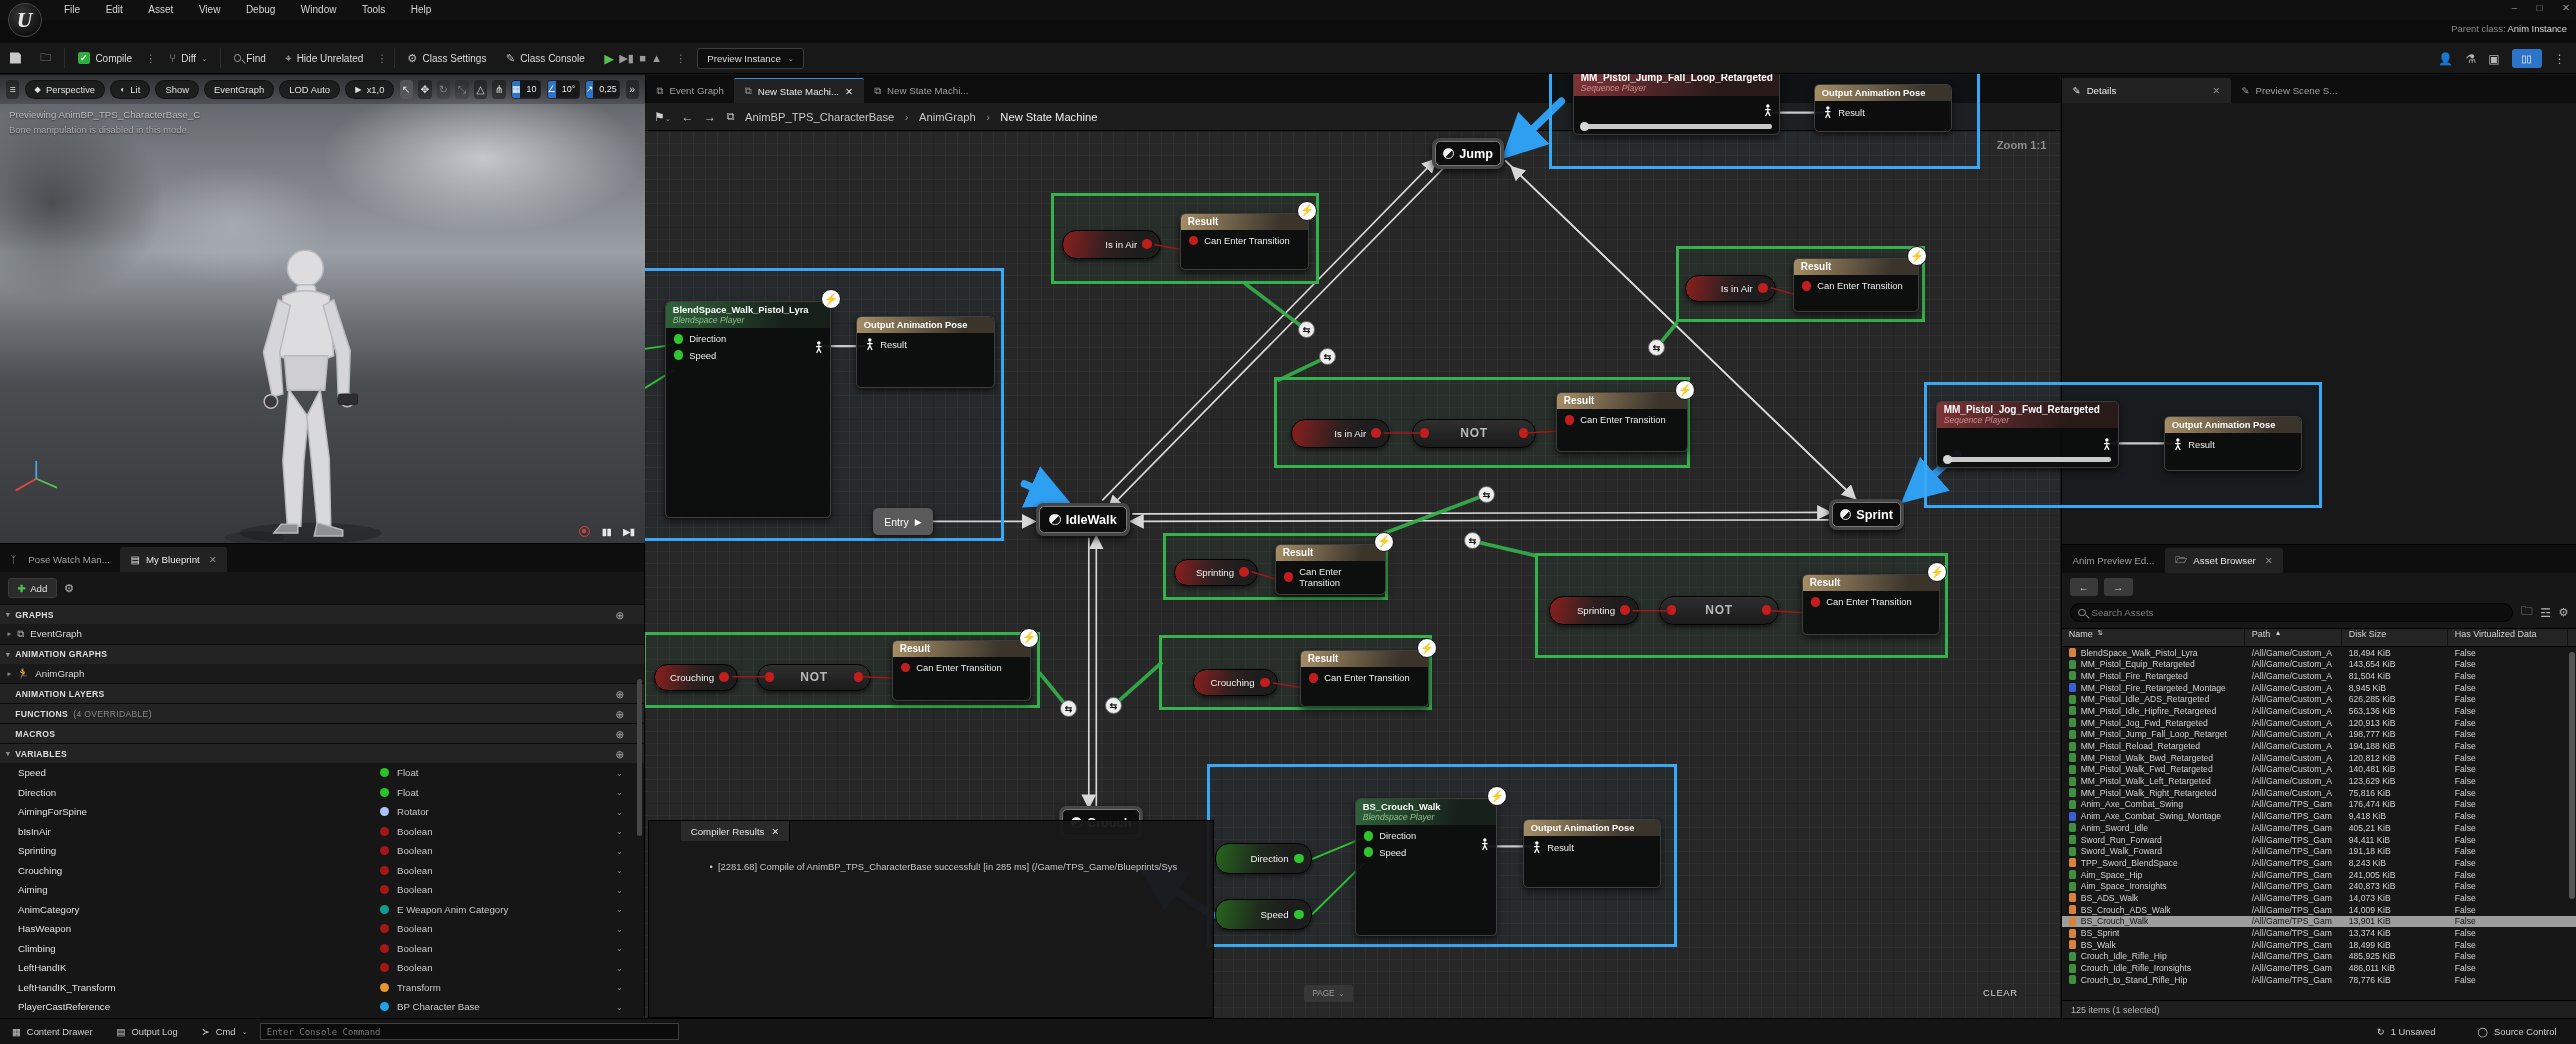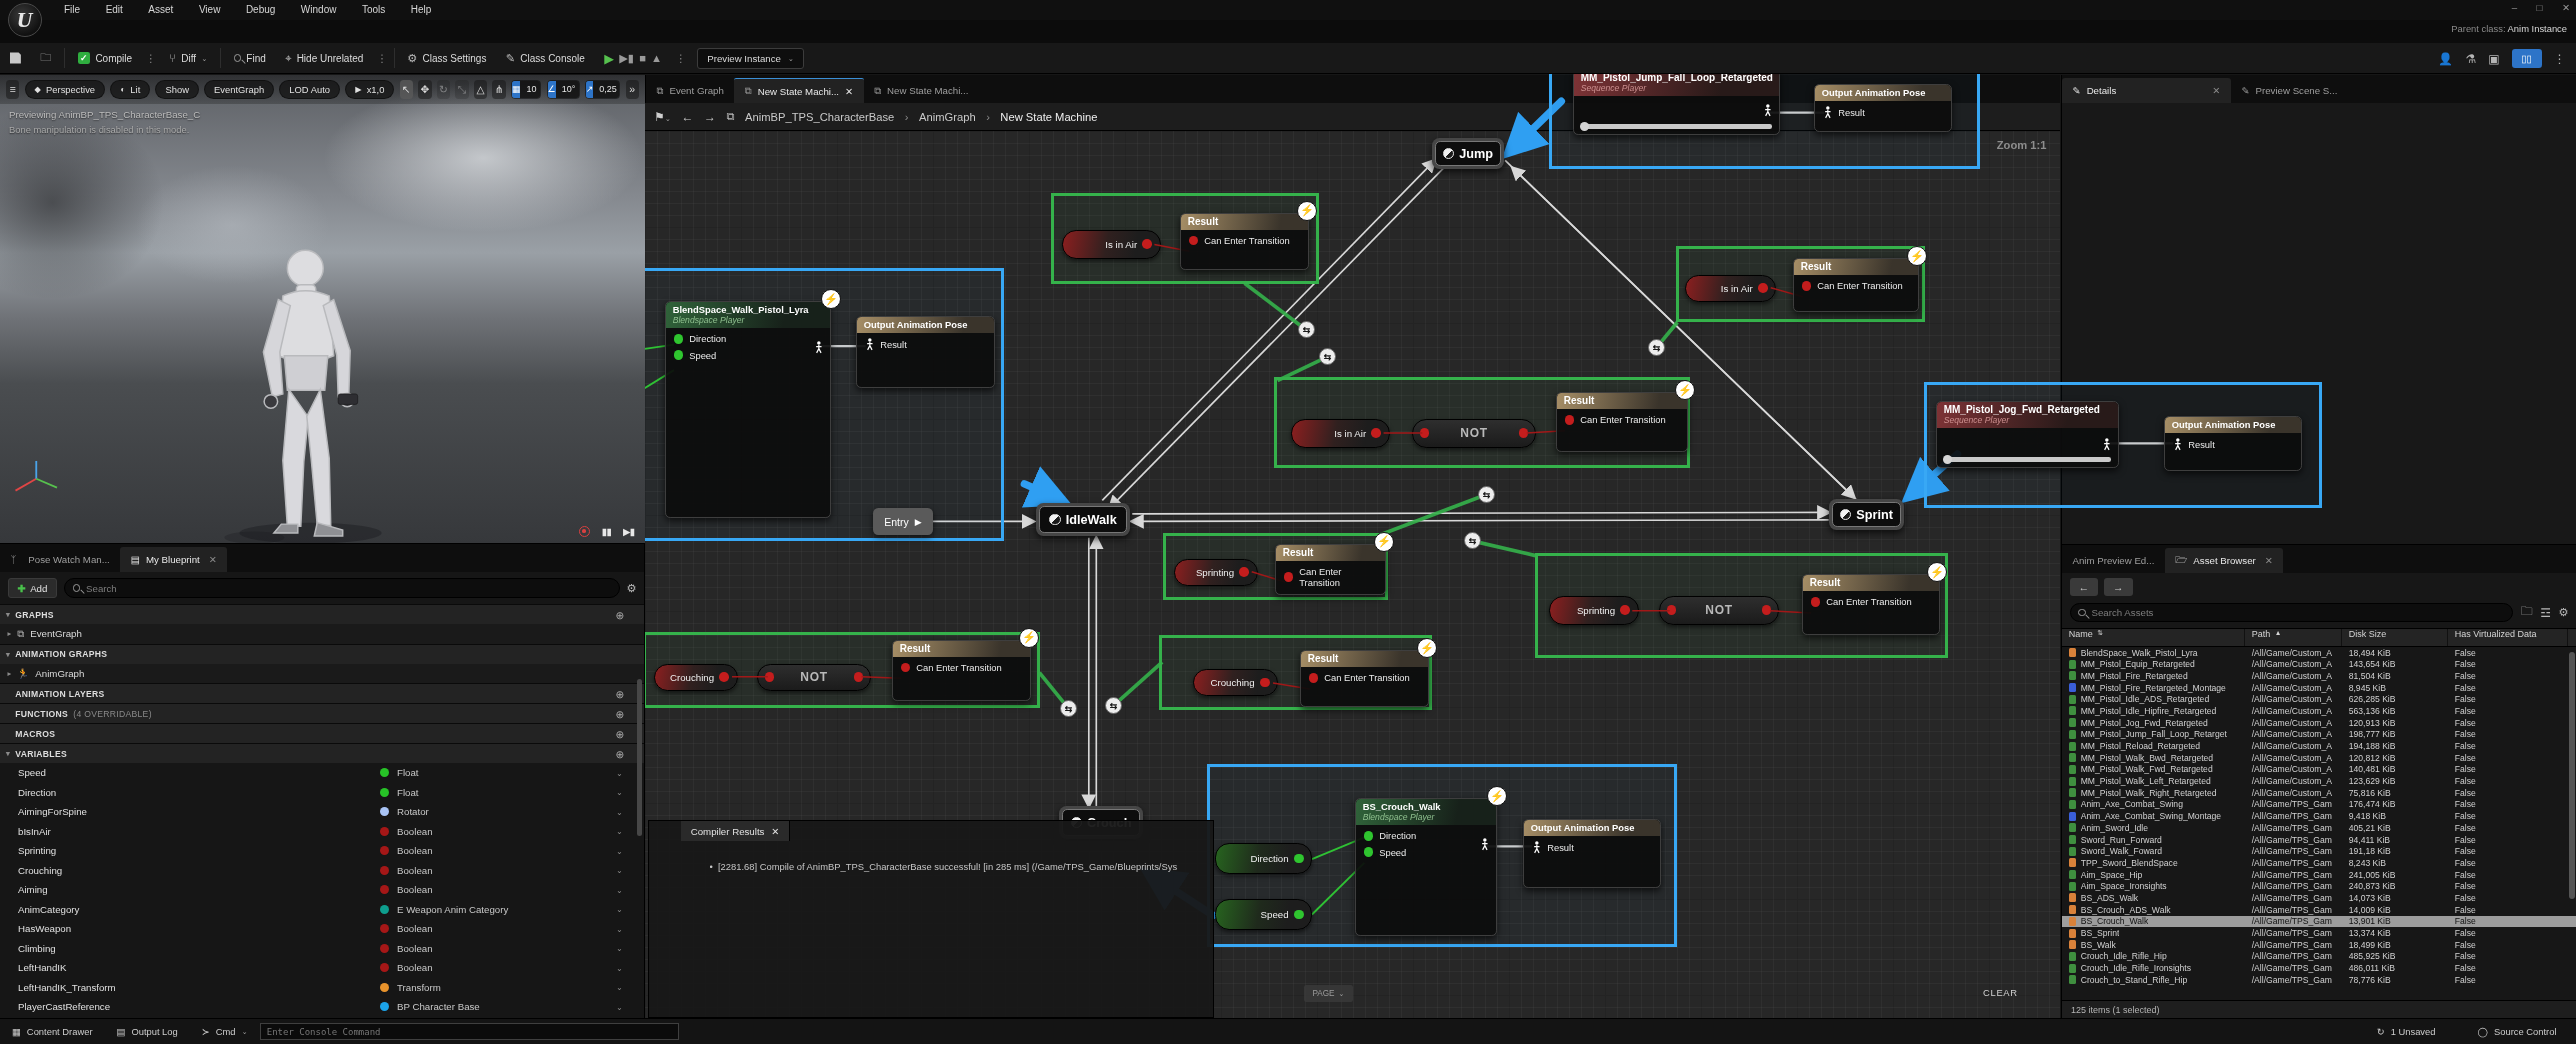--- a/index.html
+++ b/index.html
@@ -738,24 +738,20 @@
         <span>▤</span>
         <span>My Blueprint</span>
         <span class="x">✕</span>
       </div>
     </div>
     <div id="mybp-controls">
       <div id="add-btn">
         <span class="plus">✚</span>
         <span>Add</span>
       </div>
-      <div class="searchbox">
-        <span class="mag"></span>
-        <span>Search</span>
-      </div>
       <span class="gear">⚙</span>
     </div>
     <div id="mybp-list">
         <div class="sec-h">
           <span class="car">▾</span>
           <span>GRAPHS</span>
           <span class="plus-o">⊕</span>
         </div>
         <div class="sec-i">
           <span class="car">▸</span>

